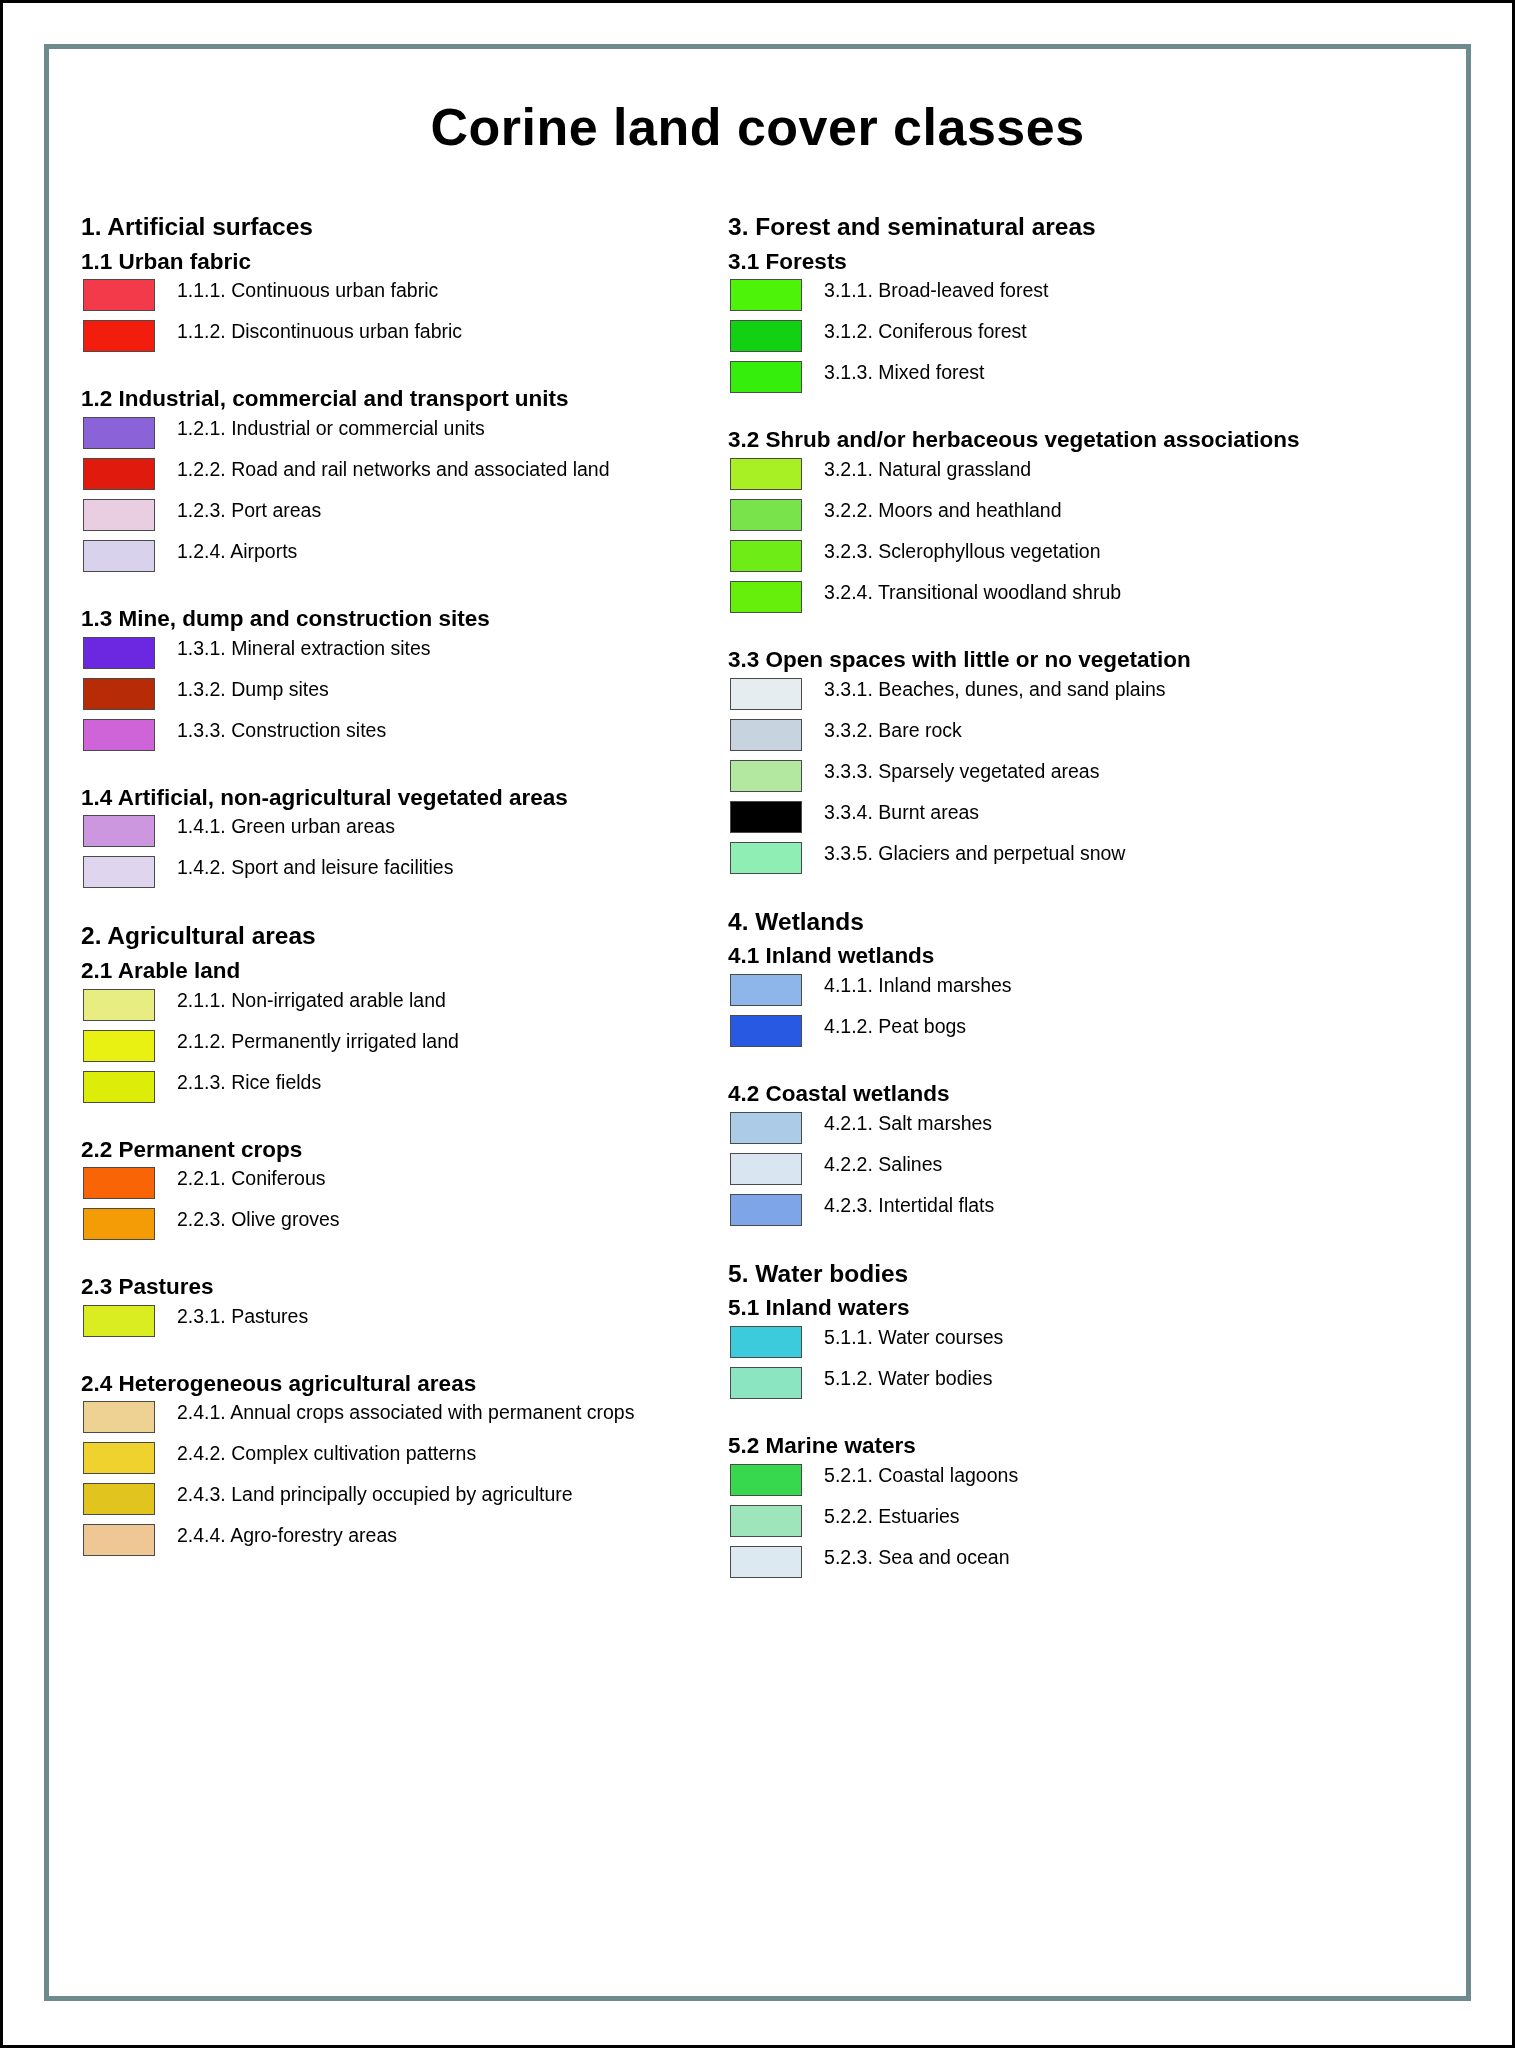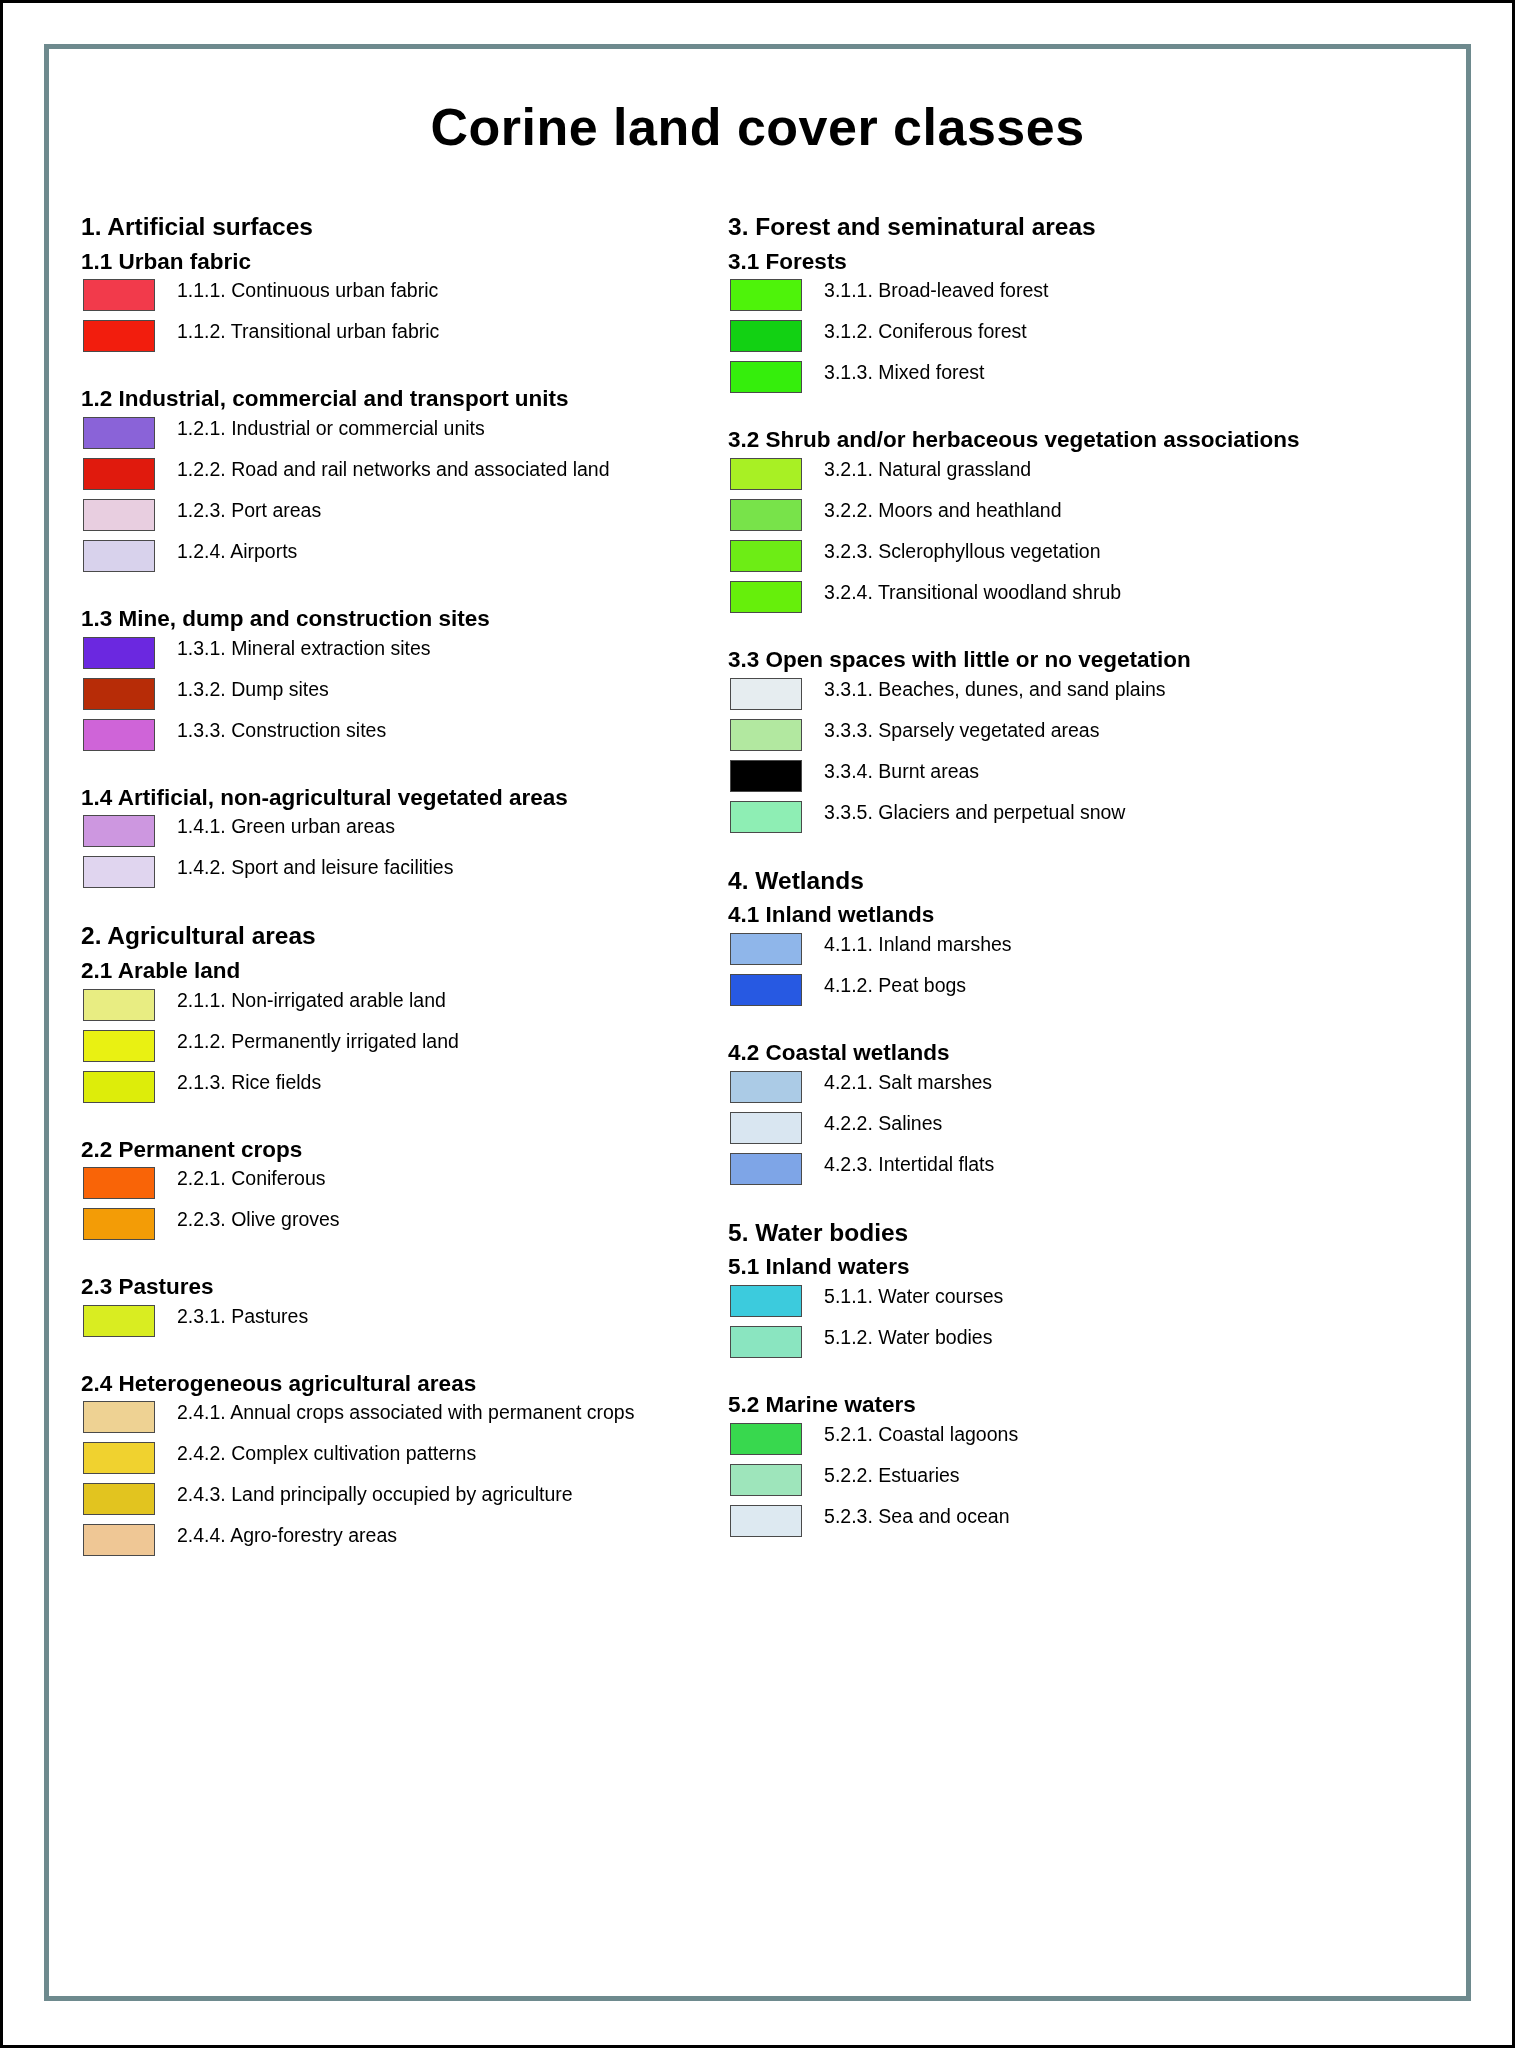--- a/index.html
+++ b/index.html
@@ -125,21 +125,21 @@
     <div id="columns">
       <div class="column left">
           <div class="grp-title">1. Artificial surfaces</div>
           <div class="sub-title smallgap">1.1 Urban fabric</div>
           <div class="item">
             <div class="swatch" style="background: rgb(242, 58, 75);"></div>
             <div class="label">1.1.1. Continuous urban fabric</div>
           </div>
           <div class="item">
             <div class="swatch" style="background: rgb(242, 29, 13);"></div>
-            <div class="label">1.1.2. Transitional urban fabric</div>
+            <div class="label">1.1.2. Discontinuous urban fabric</div>
           </div>
           <div class="sub-title gap">1.2 Industrial, commercial and transport units</div>
           <div class="item">
             <div class="swatch" style="background: rgb(138, 99, 216);"></div>
             <div class="label">1.2.1. Industrial or commercial units</div>
           </div>
           <div class="item">
             <div class="swatch" style="background: rgb(224, 26, 13);"></div>
             <div class="label">1.2.2. Road and rail networks and associated land</div>
           </div>
@@ -248,20 +248,24 @@
             <div class="label">3.2.3. Sclerophyllous vegetation</div>
           </div>
           <div class="item">
             <div class="swatch" style="background: rgb(102, 239, 11);"></div>
             <div class="label">3.2.4. Transitional  woodland shrub</div>
           </div>
           <div class="sub-title gap">3.3 Open spaces with little or no vegetation</div>
           <div class="item">
             <div class="swatch" style="background: rgb(230, 237, 240);"></div>
             <div class="label">3.3.1. Beaches, dunes, and sand plains</div>
+          </div>
+          <div class="item">
+            <div class="swatch" style="background: rgb(199, 212, 224);"></div>
+            <div class="label">3.3.2. Bare rock</div>
           </div>
           <div class="item">
             <div class="swatch" style="background: rgb(178, 232, 160);"></div>
             <div class="label">3.3.3. Sparsely vegetated areas</div>
           </div>
           <div class="item">
             <div class="swatch" style="background: rgb(0, 0, 0);"></div>
             <div class="label">3.3.4. Burnt areas</div>
           </div>
           <div class="item">

